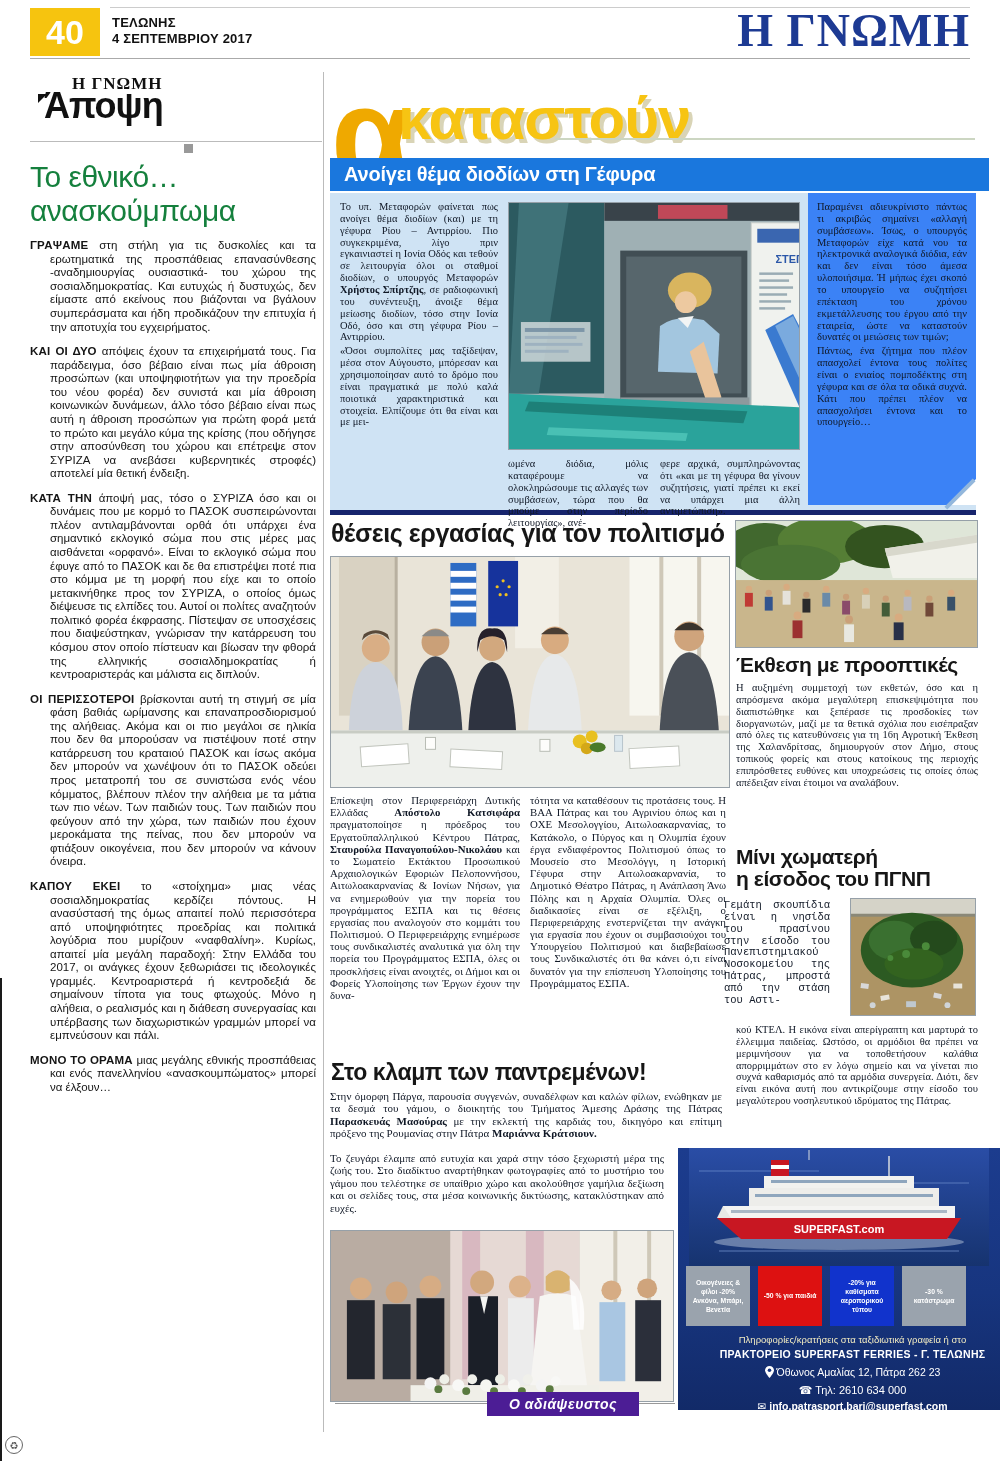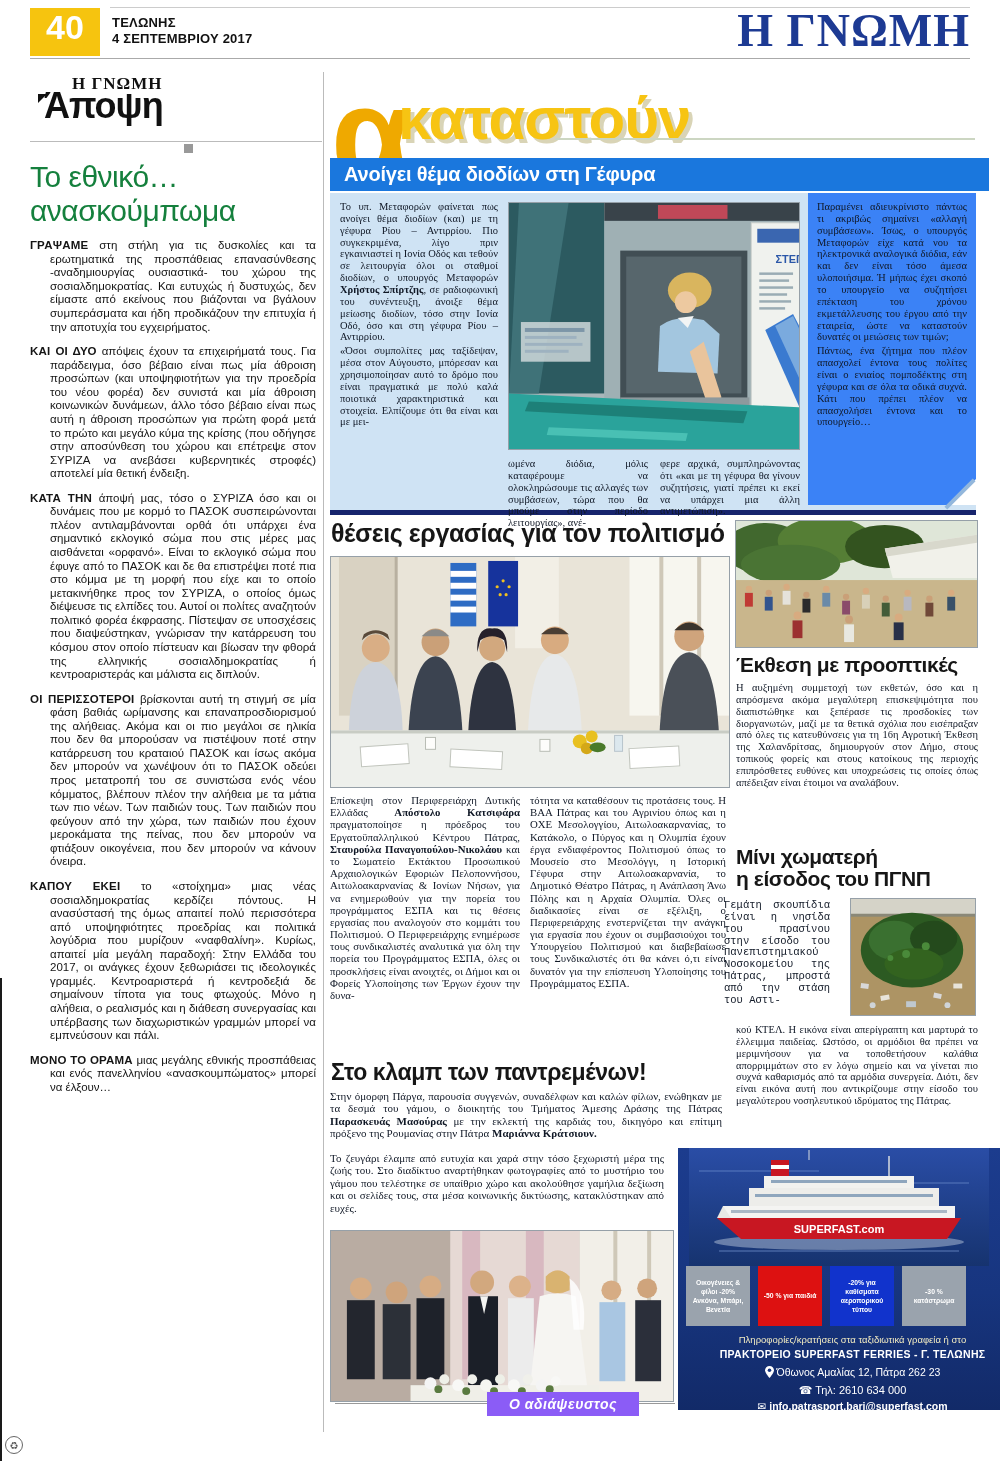--- a/index.html
+++ b/index.html
@@ -2,21 +2,21 @@
 <html><head>
 <meta charset="utf-8">
 <style>
   html,body{margin:0;padding:0;background:#ffffff;}
   .page{position:relative;width:1000px;height:1461px;background:#fff;overflow:hidden;
         font-family:"Liberation Sans","DejaVu Sans",sans-serif;color:#111;}
   .abs{position:absolute;}
   .rule{background:#aaa;height:1px;}
   
   .pagenum{background:#f6c40f;color:#fff;font-weight:bold;font-size:34px;
-           display:flex;align-items:flex-start;justify-content:center;}
+           display:flex;align-items:center;justify-content:center;}
   .dateblk{font-size:13px;font-weight:bold;line-height:1.25;letter-spacing:.2px;}
   .paperlogo{font-family:"Liberation Serif","DejaVu Serif",serif;font-weight:bold;
              font-size:46px;color:#1d3a93;letter-spacing:1px;}
   
   .oplogo-small{font-family:"Liberation Serif","DejaVu Serif",serif;font-weight:bold;font-size:17px;letter-spacing:1px;}
   .oplogo-big{font-weight:bold;font-size:36px;letter-spacing:-1px;line-height:.9;}
   .optitle{font-size:30px;line-height:1.12;letter-spacing:-.5px;color:#15803d;}
   .op{font-size:11.5px;line-height:1.18;text-align:justify;margin:0 0 11px 0;
       padding-left:20px;text-indent:-20px;color:#141414;}
   .op b{letter-spacing:.2px;}
@@ -31,21 +31,21 @@
   .sidebox{background:#3b82f6;}
   .btext{font-size:10.5px;line-height:1.13;text-align:justify;color:#101826;
          font-family:"Liberation Serif","DejaVu Serif",serif;}
   .btext p{margin:0 0 2px 0;}
   .h-sans{font-weight:bold;color:#161616;letter-spacing:-.4px;line-height:1.05;}
   .photo{border:1px solid #96a0a8;background:#dde;box-sizing:border-box;}
   .corner-white{position:absolute;right:0;bottom:0;width:0;height:0;
                 border-bottom:26px solid #fff;border-left:26px solid transparent;}
   .corner-line{position:absolute;right:-4px;bottom:9px;width:40px;height:4px;
                background:#93b7dc;transform:rotate(-45deg);}
-  .tagred{background:#8b5cf6;color:#fff;font-weight:bold;font-style:italic;
+  .tagred{background:#4c1d95;color:#fff;font-weight:bold;font-style:italic;
           font-size:14px;display:flex;align-items:center;justify-content:center;letter-spacing:.5px;}
   
   .ad{background:linear-gradient(180deg,#1c3c8e 0%,#17357f 55%,#122a68 100%);}
   .adbox{position:absolute;width:64px;height:60px;display:flex;align-items:center;justify-content:center;
          text-align:center;color:#fff;font-size:6.8px;font-weight:bold;line-height:1.35;padding:2px;box-sizing:border-box;}
   .box-gray{background:#9aa3ad;}
   .box-red{background:#dd1111;}
   .box-blue{background:#1133cc;}
   .adline{position:absolute;width:100%;text-align:center;color:#fff;}
   .glyph{font-family:"DejaVu Sans",sans-serif;}

